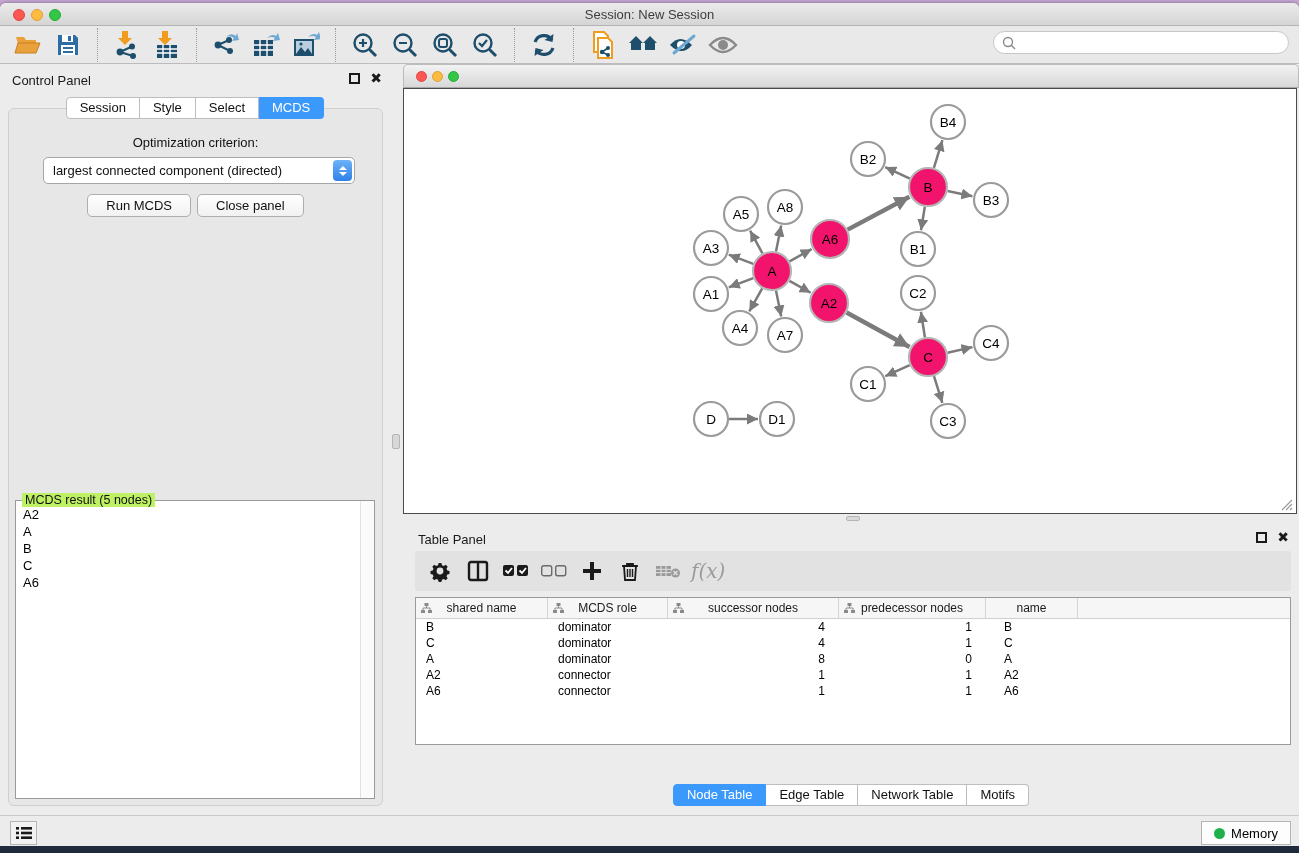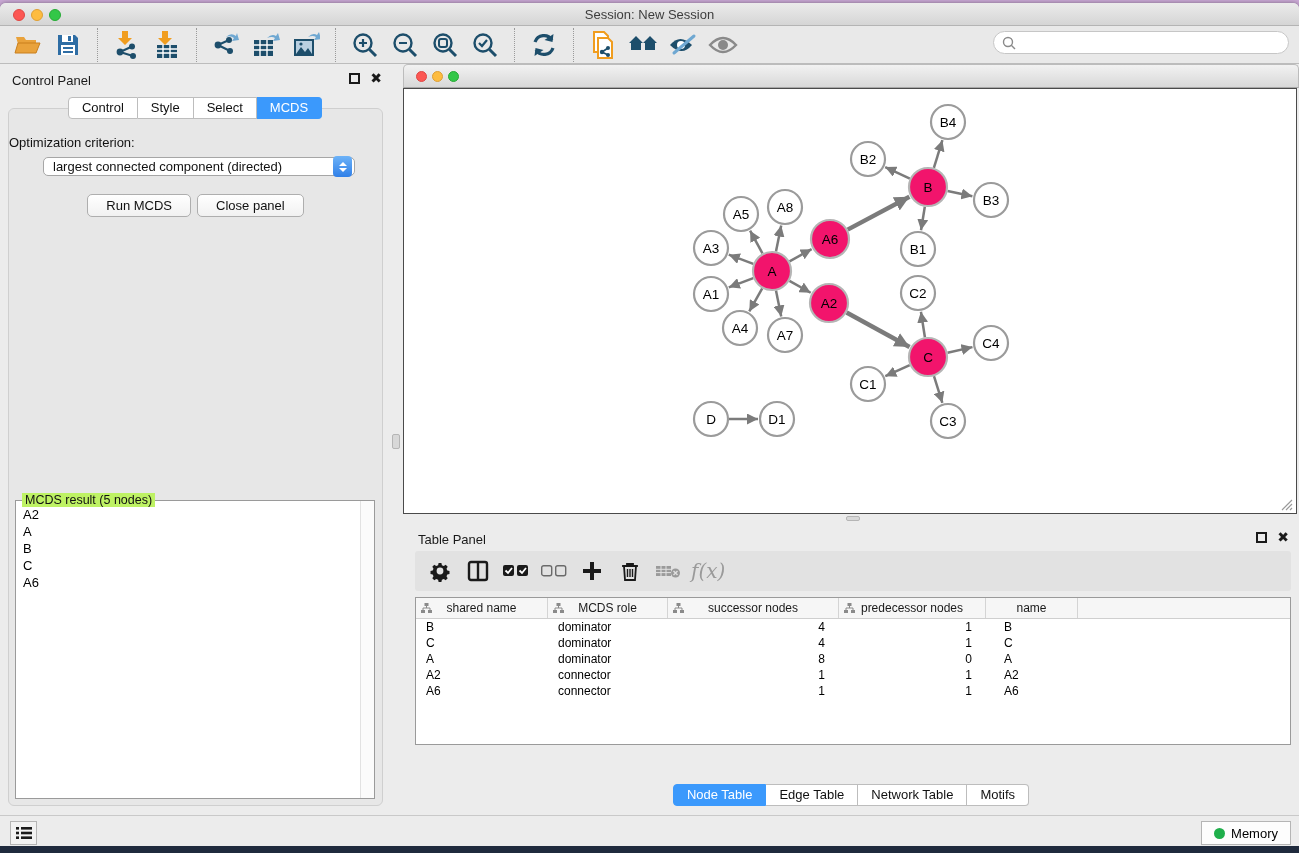--- a/index.html
+++ b/index.html
@@ -32,22 +32,22 @@
   .cp-title { position:absolute; left:12px; top:9px; font-size:13px; color:#1a1a1a; }
   .win-float { width:11px; height:11px; border:2px solid #1a1a1a; display:inline-block; }
   .win-close { font-size:14px; font-weight:bold; color:#1a1a1a; line-height:11px; }
   .cp-icons { position:absolute; right:8px; top:9px; display:flex; gap:10px; align-items:center; }
   .cp-tabs { position:absolute; left:0; right:0; top:33px; display:flex; justify-content:center; z-index:3; }
   .tab { height:22px; line-height:20px; padding:0 13px; font-size:13px; background:#fff; border:1px solid #bdbdbd; border-left:none; color:#111; cursor:pointer; }
   .tab:first-child { border-left:1px solid #bdbdbd; border-radius:4px 0 0 4px; }
   .tab:last-child { border-radius:0 4px 4px 0; }
   .tab.selected { background:#3b99fc; color:#fff; border-color:#3b99fc; }
   .cp-body { position:absolute; left:8px; right:7px; top:44px; bottom:9px; background:#e7e7e7; border:1px solid #cfcfcf; border-radius:6px; }
-  .opt-label { position:absolute; left:0; right:0; top:26px; font-size:13px; color:#111; }
-  .criterion { position:absolute; left:34px; right:27px; top:48px; height:19px; background:#fff; border:1px solid #a6a6a6; border-radius:5px; display:flex; align-items:center; cursor:pointer; }
+  .opt-label { position:absolute; left:0; right:0; top:26px; text-align:center; font-size:13px; color:#111; }
+  .criterion { position:absolute; left:34px; right:27px; top:48px; height:27px; background:#fff; border:1px solid #a6a6a6; border-radius:5px; display:flex; align-items:center; cursor:pointer; }
   .criterion .val { flex:1; font-size:13px; padding-left:9px; color:#111; white-space:nowrap; }
   .stepper { width:19px; height:21px; margin-right:2px; border-radius:4px; background:linear-gradient(#6db3f8,#2f7fe8); display:flex; flex-direction:column; align-items:center; justify-content:center; gap:2px; }
   .stepper .up   { width:0; height:0; border-left:4px solid transparent; border-right:4px solid transparent; border-bottom:4px solid #fff; }
   .stepper .down { width:0; height:0; border-left:4px solid transparent; border-right:4px solid transparent; border-top:4px solid #fff; }
   .cp-buttons { position:absolute; left:0; right:0; top:85px; display:flex; justify-content:center; gap:6px; }
   .btn { height:23px; padding:0 18px; font-size:13px; background:linear-gradient(#ffffff,#f1f1f1); border:1px solid #aeaeae; border-radius:5px; color:#111; cursor:pointer; }
   .result-box { position:absolute; left:6px; right:7px; top:391px; bottom:6px; border:1px solid #9a9a9a; background:#fff; }
   .result-legend { position:absolute; left:6px; top:-8px; background:#bef264; padding:0 3px; font-size:12.5px; color:#111; }
   .result-list { position:absolute; left:1px; top:5px; right:15px; bottom:1px; overflow:hidden; }
   .result-item { font-size:13px; color:#000; padding:1px 0 1px 6px; line-height:15px; }
@@ -240,21 +240,21 @@
 
     <div class="control-panel">
       <div class="cp-header">
         <span class="cp-title">Control Panel</span>
         <span class="cp-icons">
           <span class="win-float"></span>
           <span class="win-close">✖</span>
         </span>
       </div>
       <div class="cp-tabs" id="cp-tabs">
-          <div class="tab">Control</div>
+          <div class="tab">Session</div>
           <div class="tab">Style</div>
           <div class="tab">Select</div>
           <div class="tab selected">MCDS</div>
         </div>
       <div class="cp-body">
         <div class="opt-label">Optimization criterion:</div>
         <div class="criterion">
           <span class="val">largest connected component (directed)</span>
           <span class="stepper">
               <span class="up"></span>

